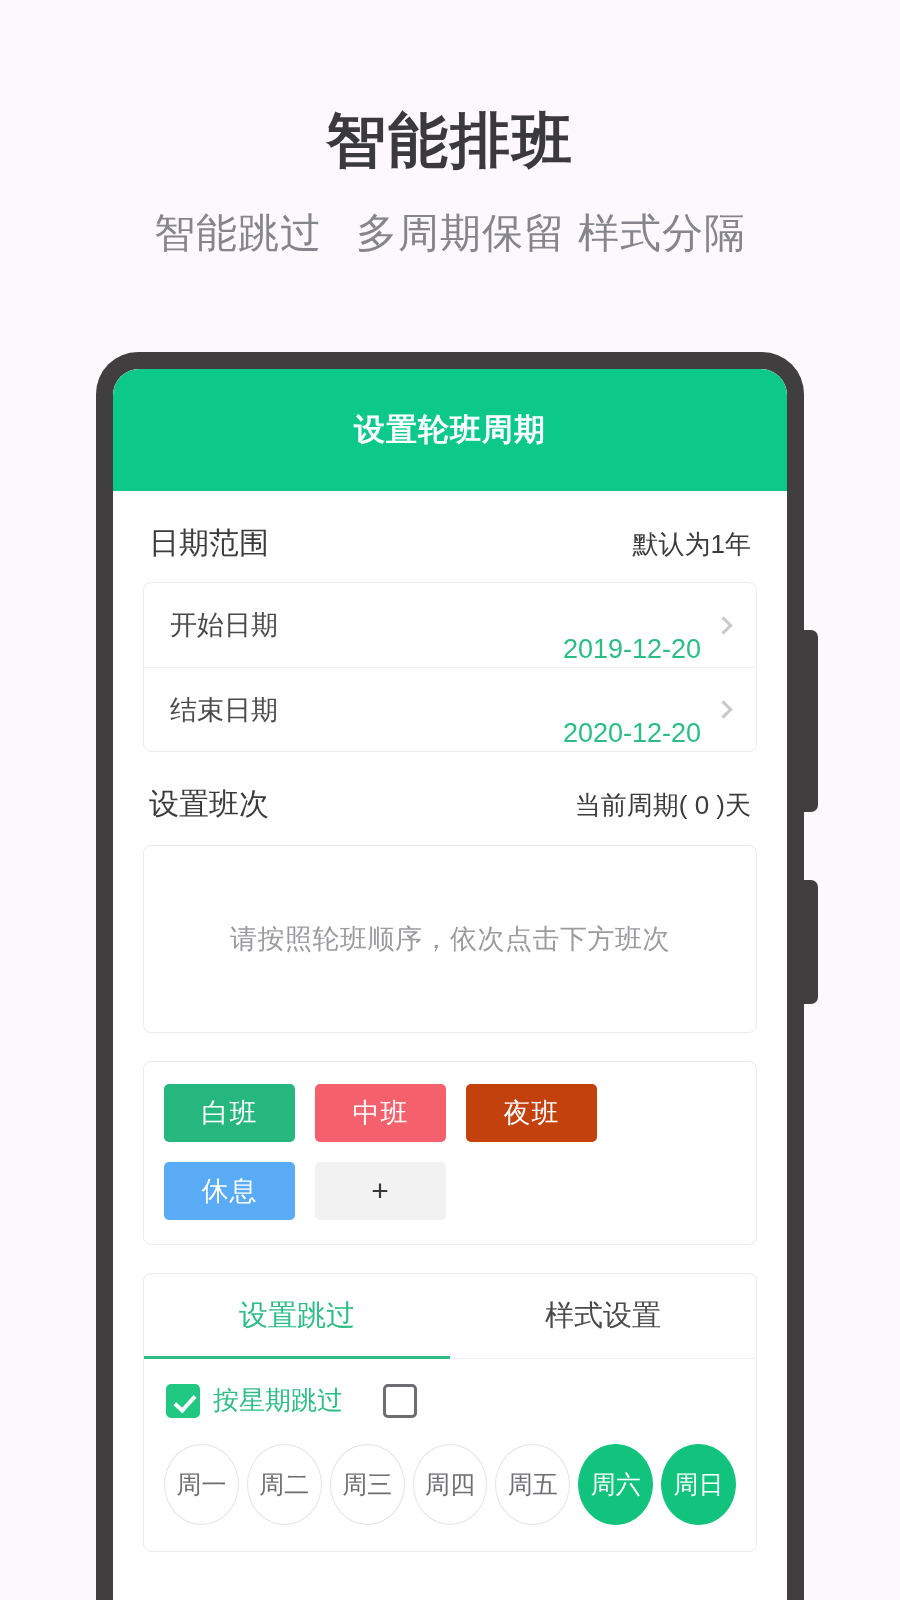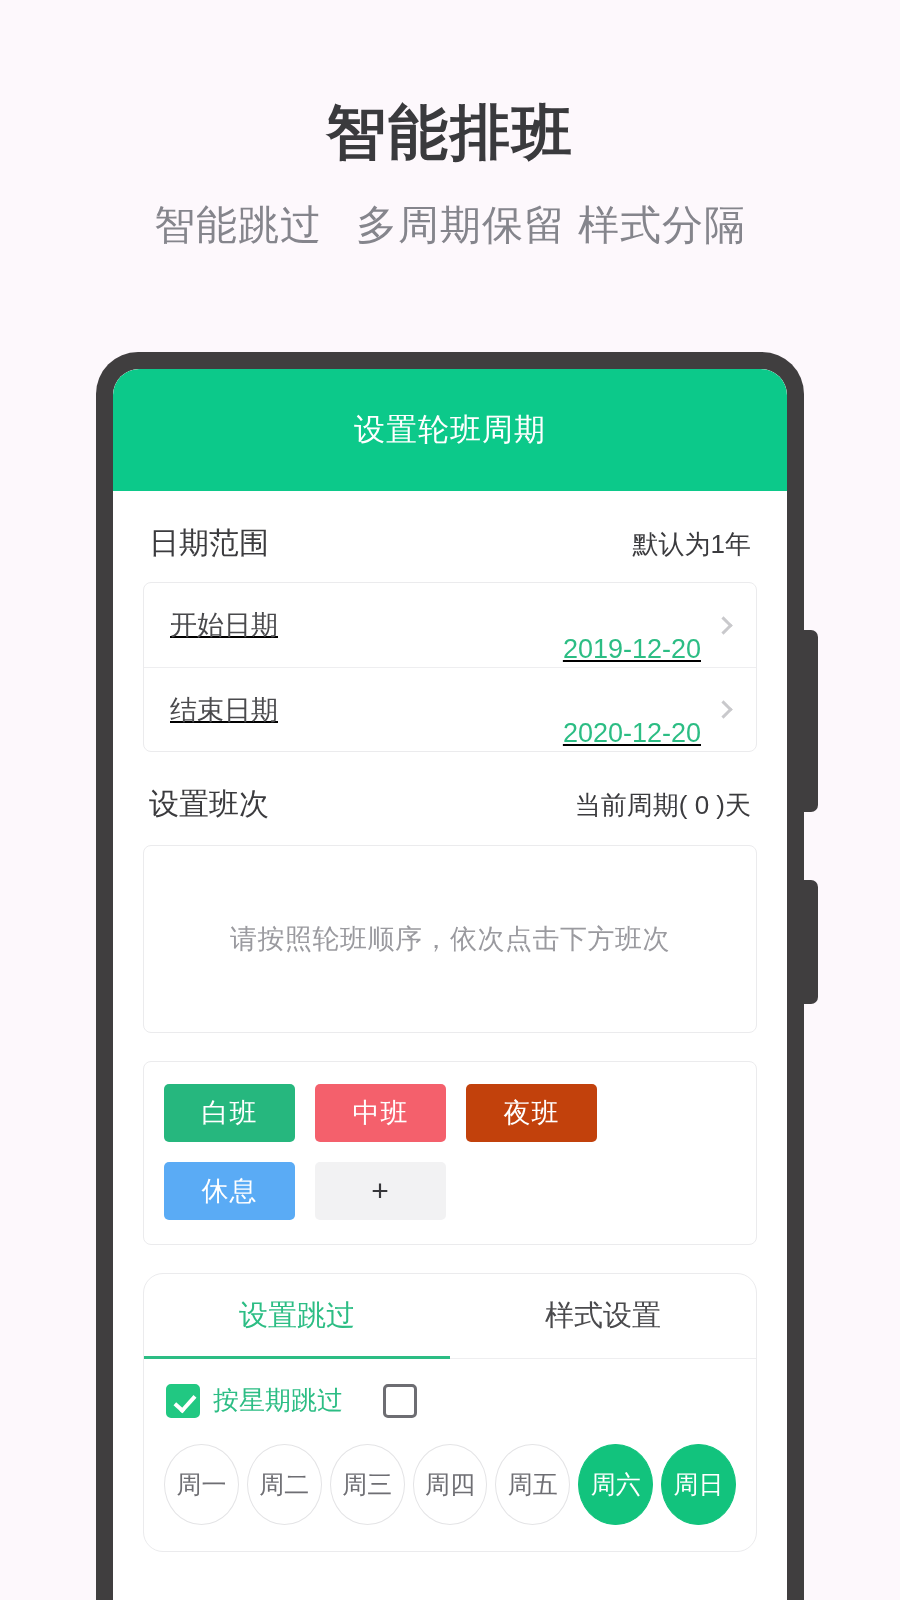--- a/index.html
+++ b/index.html
@@ -9,21 +9,21 @@
     height: 1600px;
     background: #fdf8fc;
     font-family: "Liberation Sans", "DejaVu Sans", sans-serif;
     overflow: hidden;
     position: relative;
   }
 
   
   .promo {
     position: absolute;
-    top: 0; left: 0; right: 0;
+    top: 8px; left: 0; right: 0;
     text-align: center;
   }
   .promo-title {
     margin-top: 98px;
     font-size: 60px;
     line-height: 1.15;
     font-weight: 700;
     color: #3a3a3d;
     letter-spacing: 2px;
   }
@@ -73,20 +73,21 @@
     background: #0cc98a;
     display: flex;
     align-items: center;
     justify-content: center;
     border-radius: 26px 26px 0 0;
   }
   .appbar-title {
     color: #ffffff;
     font-size: 31px;
     letter-spacing: 1px;
+    font-weight: bold;
   }
 
   
   .app-body { padding: 0 30px; }
 
   .section-head {
     display: flex;
     align-items: baseline;
     justify-content: space-between;
     padding: 32px 6px 18px 6px;
@@ -98,21 +99,20 @@
     border: 1px solid #ebebed;
     border-radius: 8px;
     background: #fff;
   }
 
   .row {
     height: 84px;
     display: flex;
     align-items: center;
     padding: 0 26px;
-    text-decoration: underline;
   }
   .row + .row { border-top: 1px solid #eeeef0; }
   .row-label { font-size: 27px; color: #4a4a4d; }
   .row-value {
     margin-left: auto;
     font-size: 27px;
     color: #2cbd84;
     margin-top: 48px;
   }
   .chev {
@@ -161,21 +161,21 @@
   .shift-btn.plain {
     background: #f2f2f3;
     color: #37373a;
   }
   .shift-btn.plus { font-size: 30px; }
 
   
   .tabs-card {
     margin-top: 28px;
     border: 1px solid #ebebed;
-    border-radius: 20px;
+    border-radius: 8px;
     padding-bottom: 26px;
   }
   .tabs {
     display: flex;
     border-bottom: 1px solid #eeeef0;
   }
   .tab {
     flex: 1;
     height: 84px;
     display: flex;

